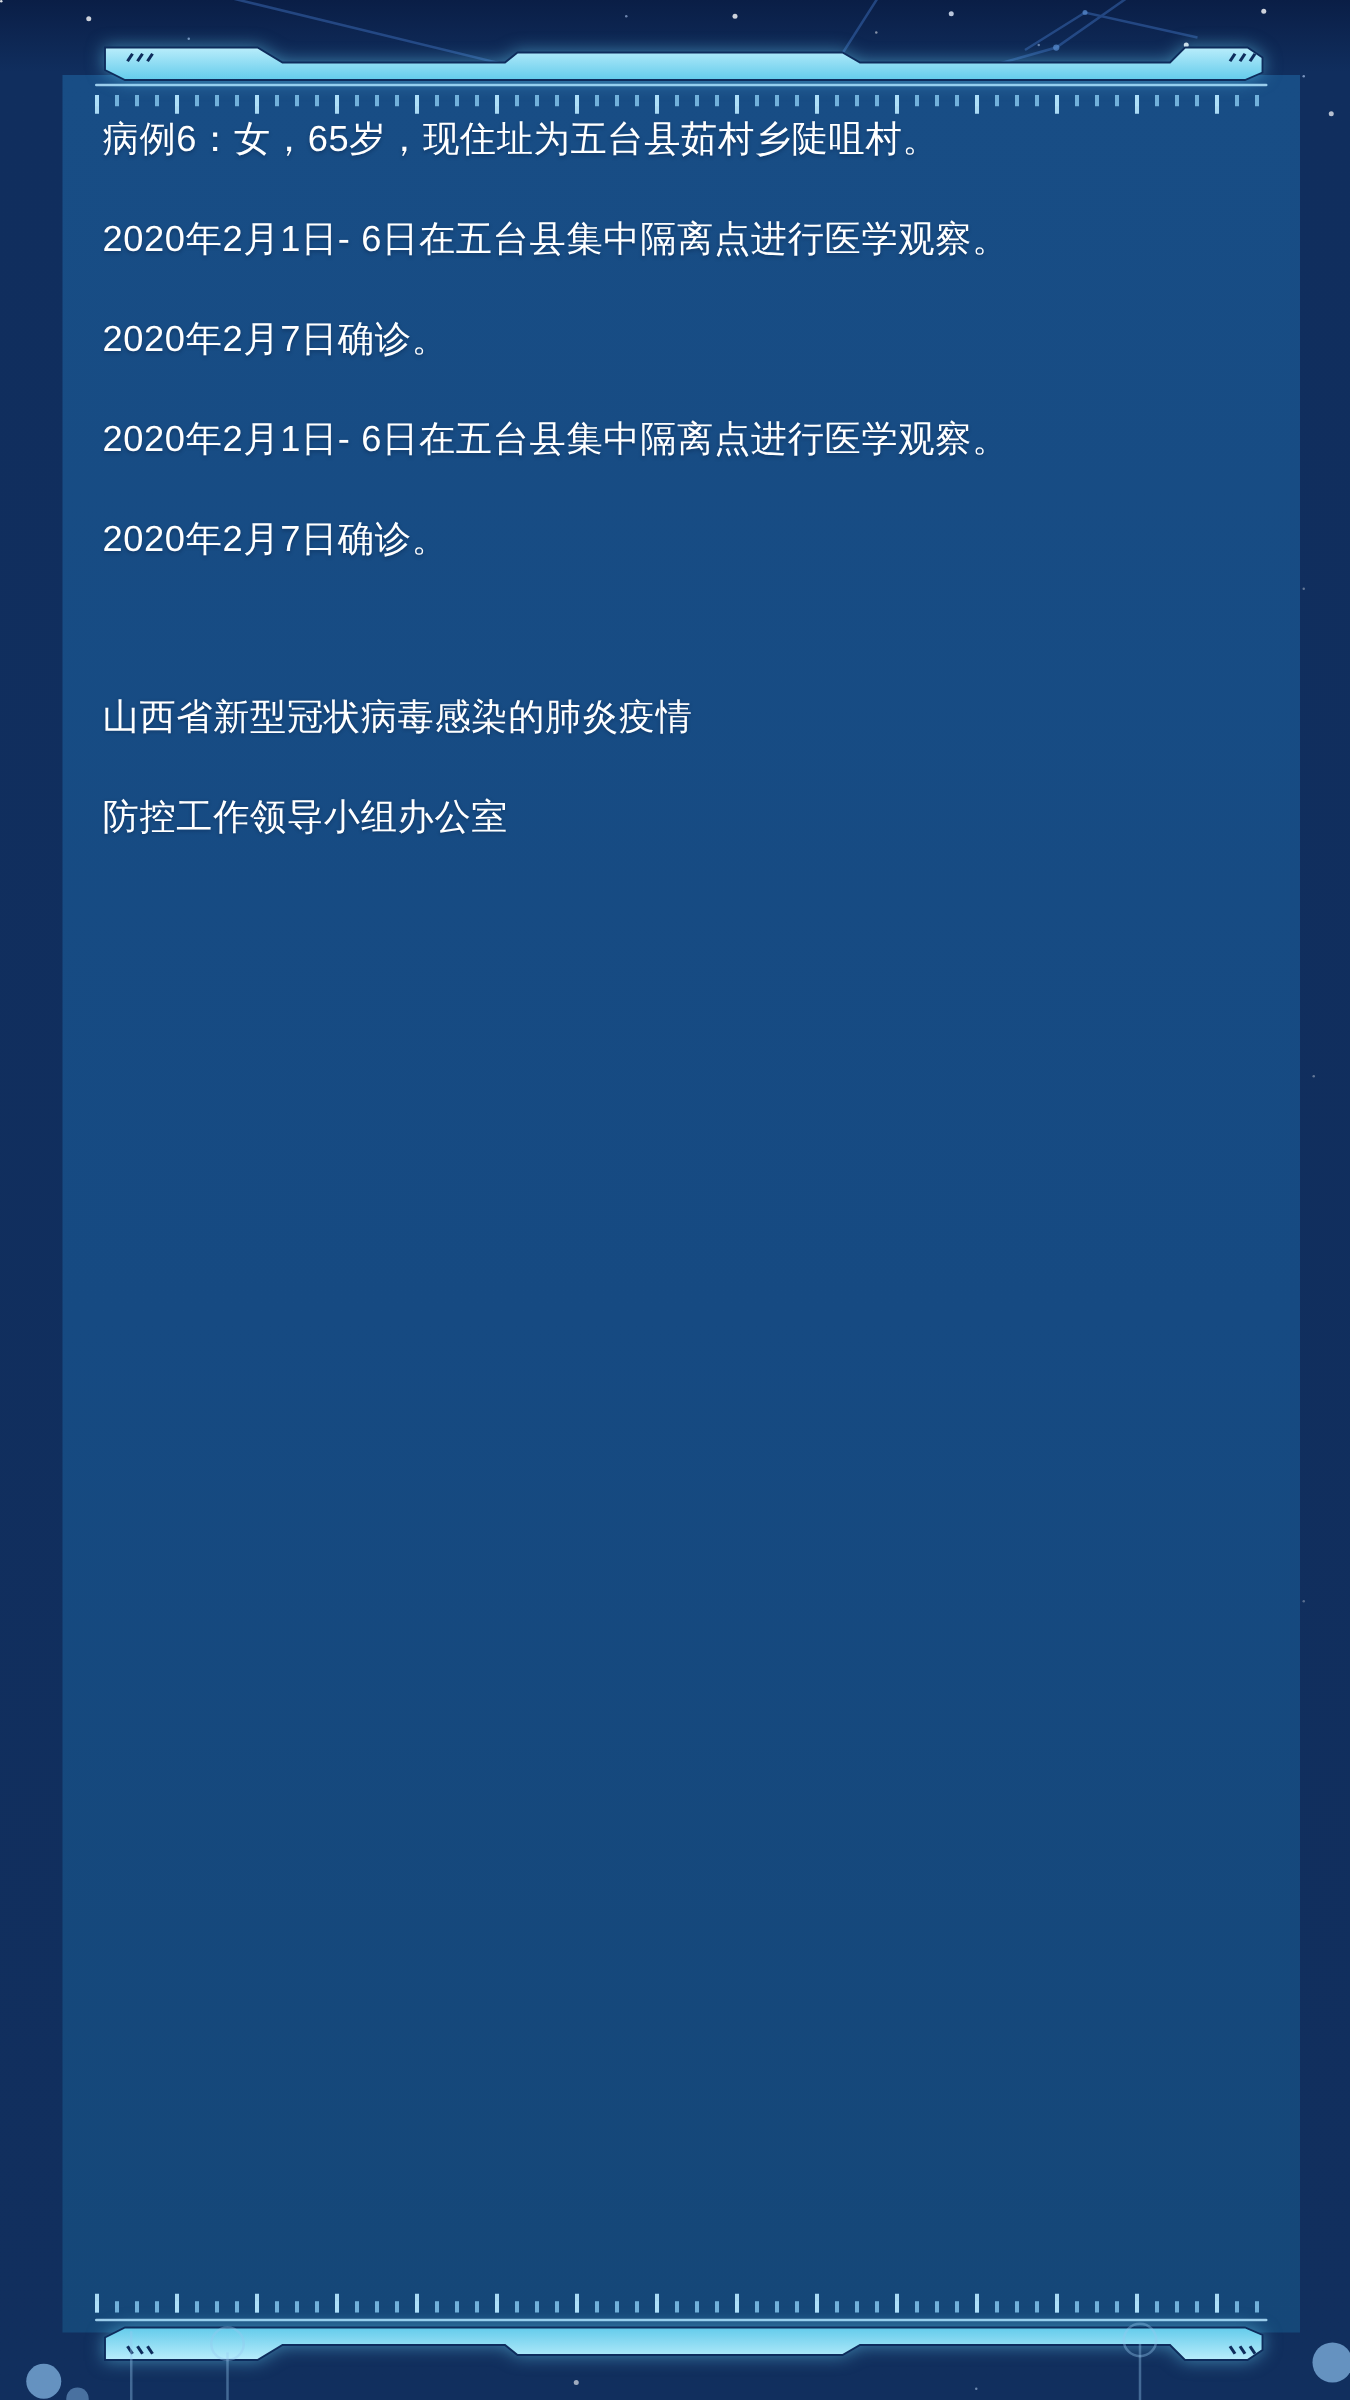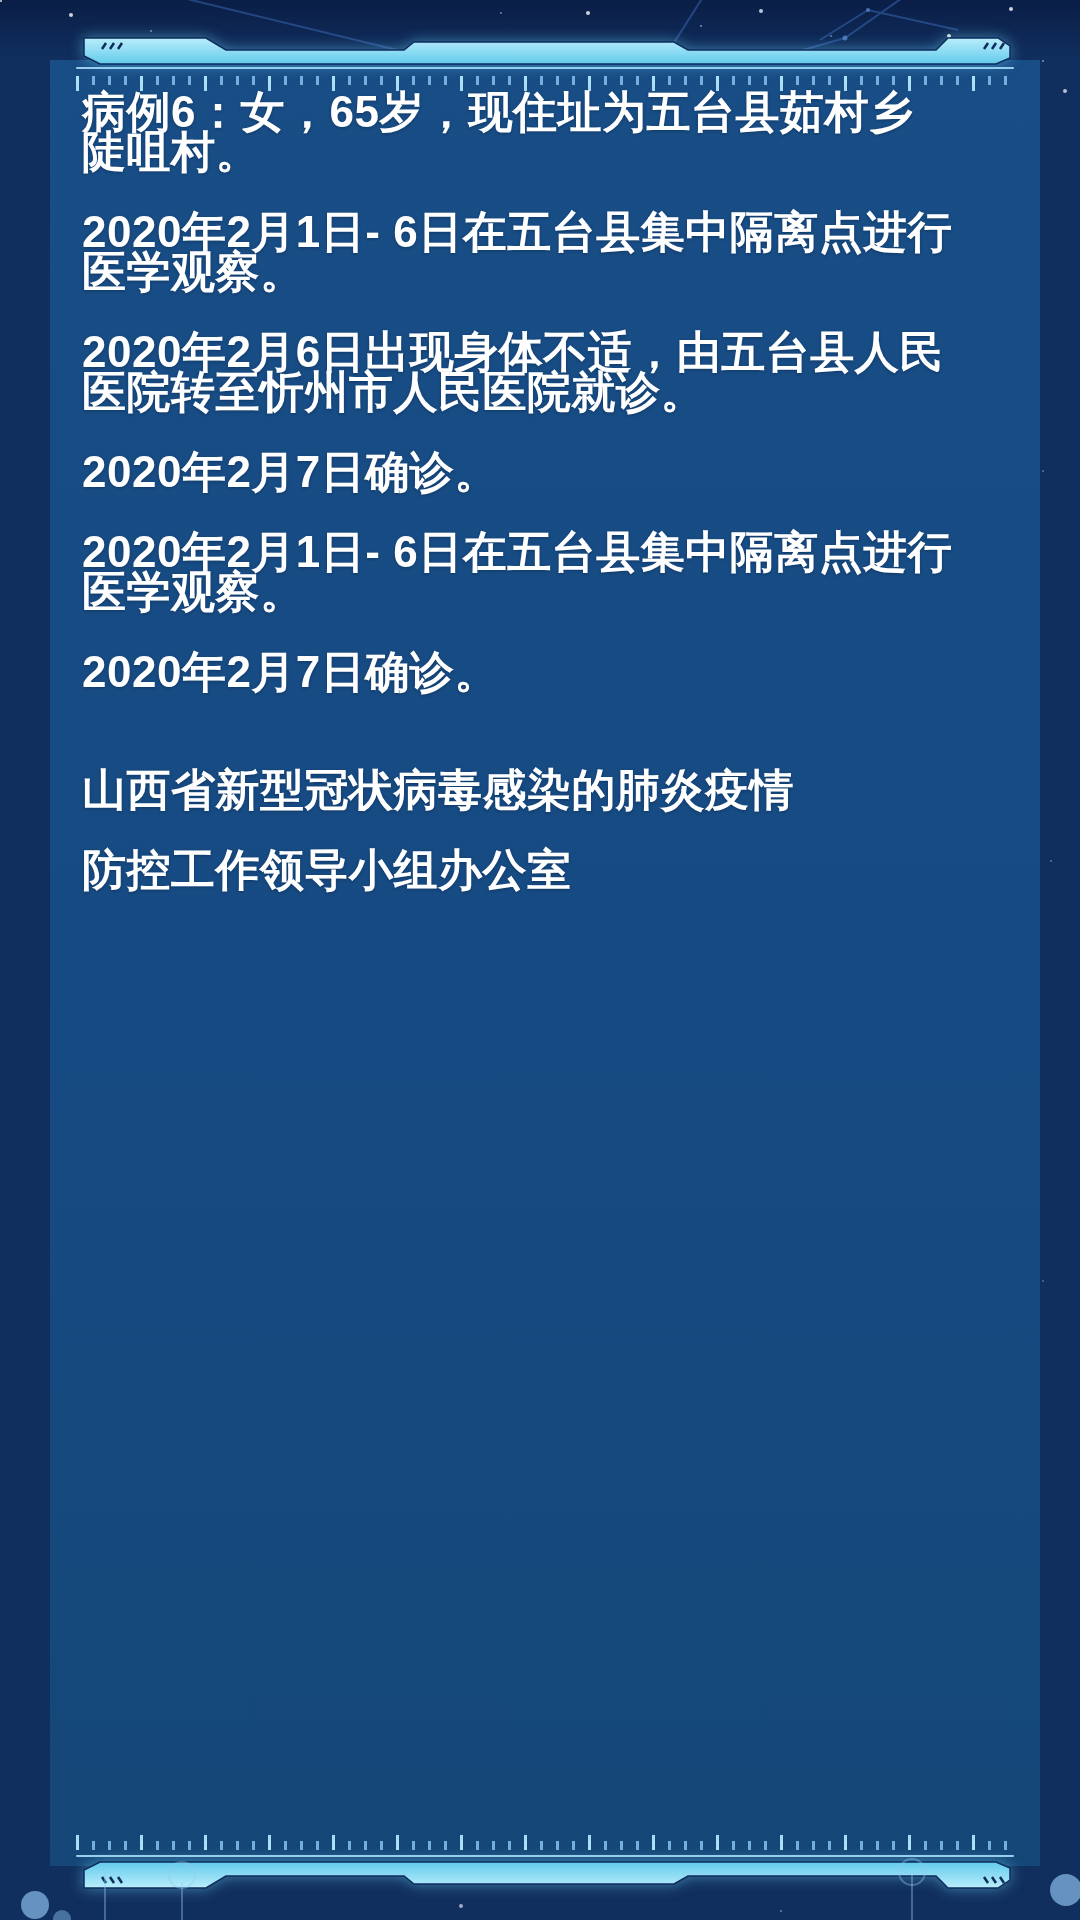--- a/index.html
+++ b/index.html
@@ -85,25 +85,25 @@
   .tick-tall{height:15px;
     background:repeating-linear-gradient(90deg,rgba(178,226,250,.95) 0 3px,transparent 3px 64px);}
   .tech-bar{position:absolute;left:0;width:1080px;height:36px;
     filter:drop-shadow(0 0 7px rgba(110,215,250,.5));}
   .tech-bar.top{top:34px;}
   .tech-bar.bottom{top:1856px;transform:scaleY(-1);}
   .content{position:absolute;left:0;top:0;width:990px;
     padding:32px 84px 0 32px;box-sizing:border-box;}
   .para{
     margin:0 0 40px 0;
-    font-size:44px;line-height:40px;font-weight:700;
+    font-size:29px;line-height:40px;font-weight:400;
     color:#ffffff;letter-spacing:.5px;
     text-shadow:0 1px 3px rgba(4,20,50,.35);
   }
-  .signature{margin-top:78px;}
+  .signature{margin-top:102px;}
 </style>
 </head>
 <body>
 
 <div class="stars"></div>
 
 <svg class="constellation" width="1080" height="140" viewBox="0 0 1080 140">
   <g stroke="#3b6cb8" stroke-width="2" fill="none" opacity="0.5">
     <polyline points="150,-10 430,58 640,96 705,-6"></polyline>
     <polyline points="640,96 845,38 905,-4"></polyline>
@@ -120,21 +120,20 @@
 <div class="panel">
   <div class="thin-line top"></div>
   <div class="tick-row top">
     <div class="tick-layer tick-short"></div>
     <div class="tick-layer tick-tall"></div>
   </div>
 
   <div class="content">
     <p class="para">病例6：女，65岁，现住址为五台县茹村乡陡咀村。</p>
     <p class="para">2020年2月1日- 6日在五台县集中隔离点进行医学观察。</p>
-    <p class="para">2020年2月6日出现身体不适，由五台县人民医院转至忻州市人民医院就诊。</p>
     <p class="para">2020年2月7日确诊。</p>
     <p class="para">2020年2月1日- 6日在五台县集中隔离点进行医学观察。</p>
     <p class="para">2020年2月7日确诊。</p>
 
     <div class="signature">
       <p class="para">山西省新型冠状病毒感染的肺炎疫情</p>
       <p class="para">防控工作领导小组办公室</p>
     </div>
   </div>
 

